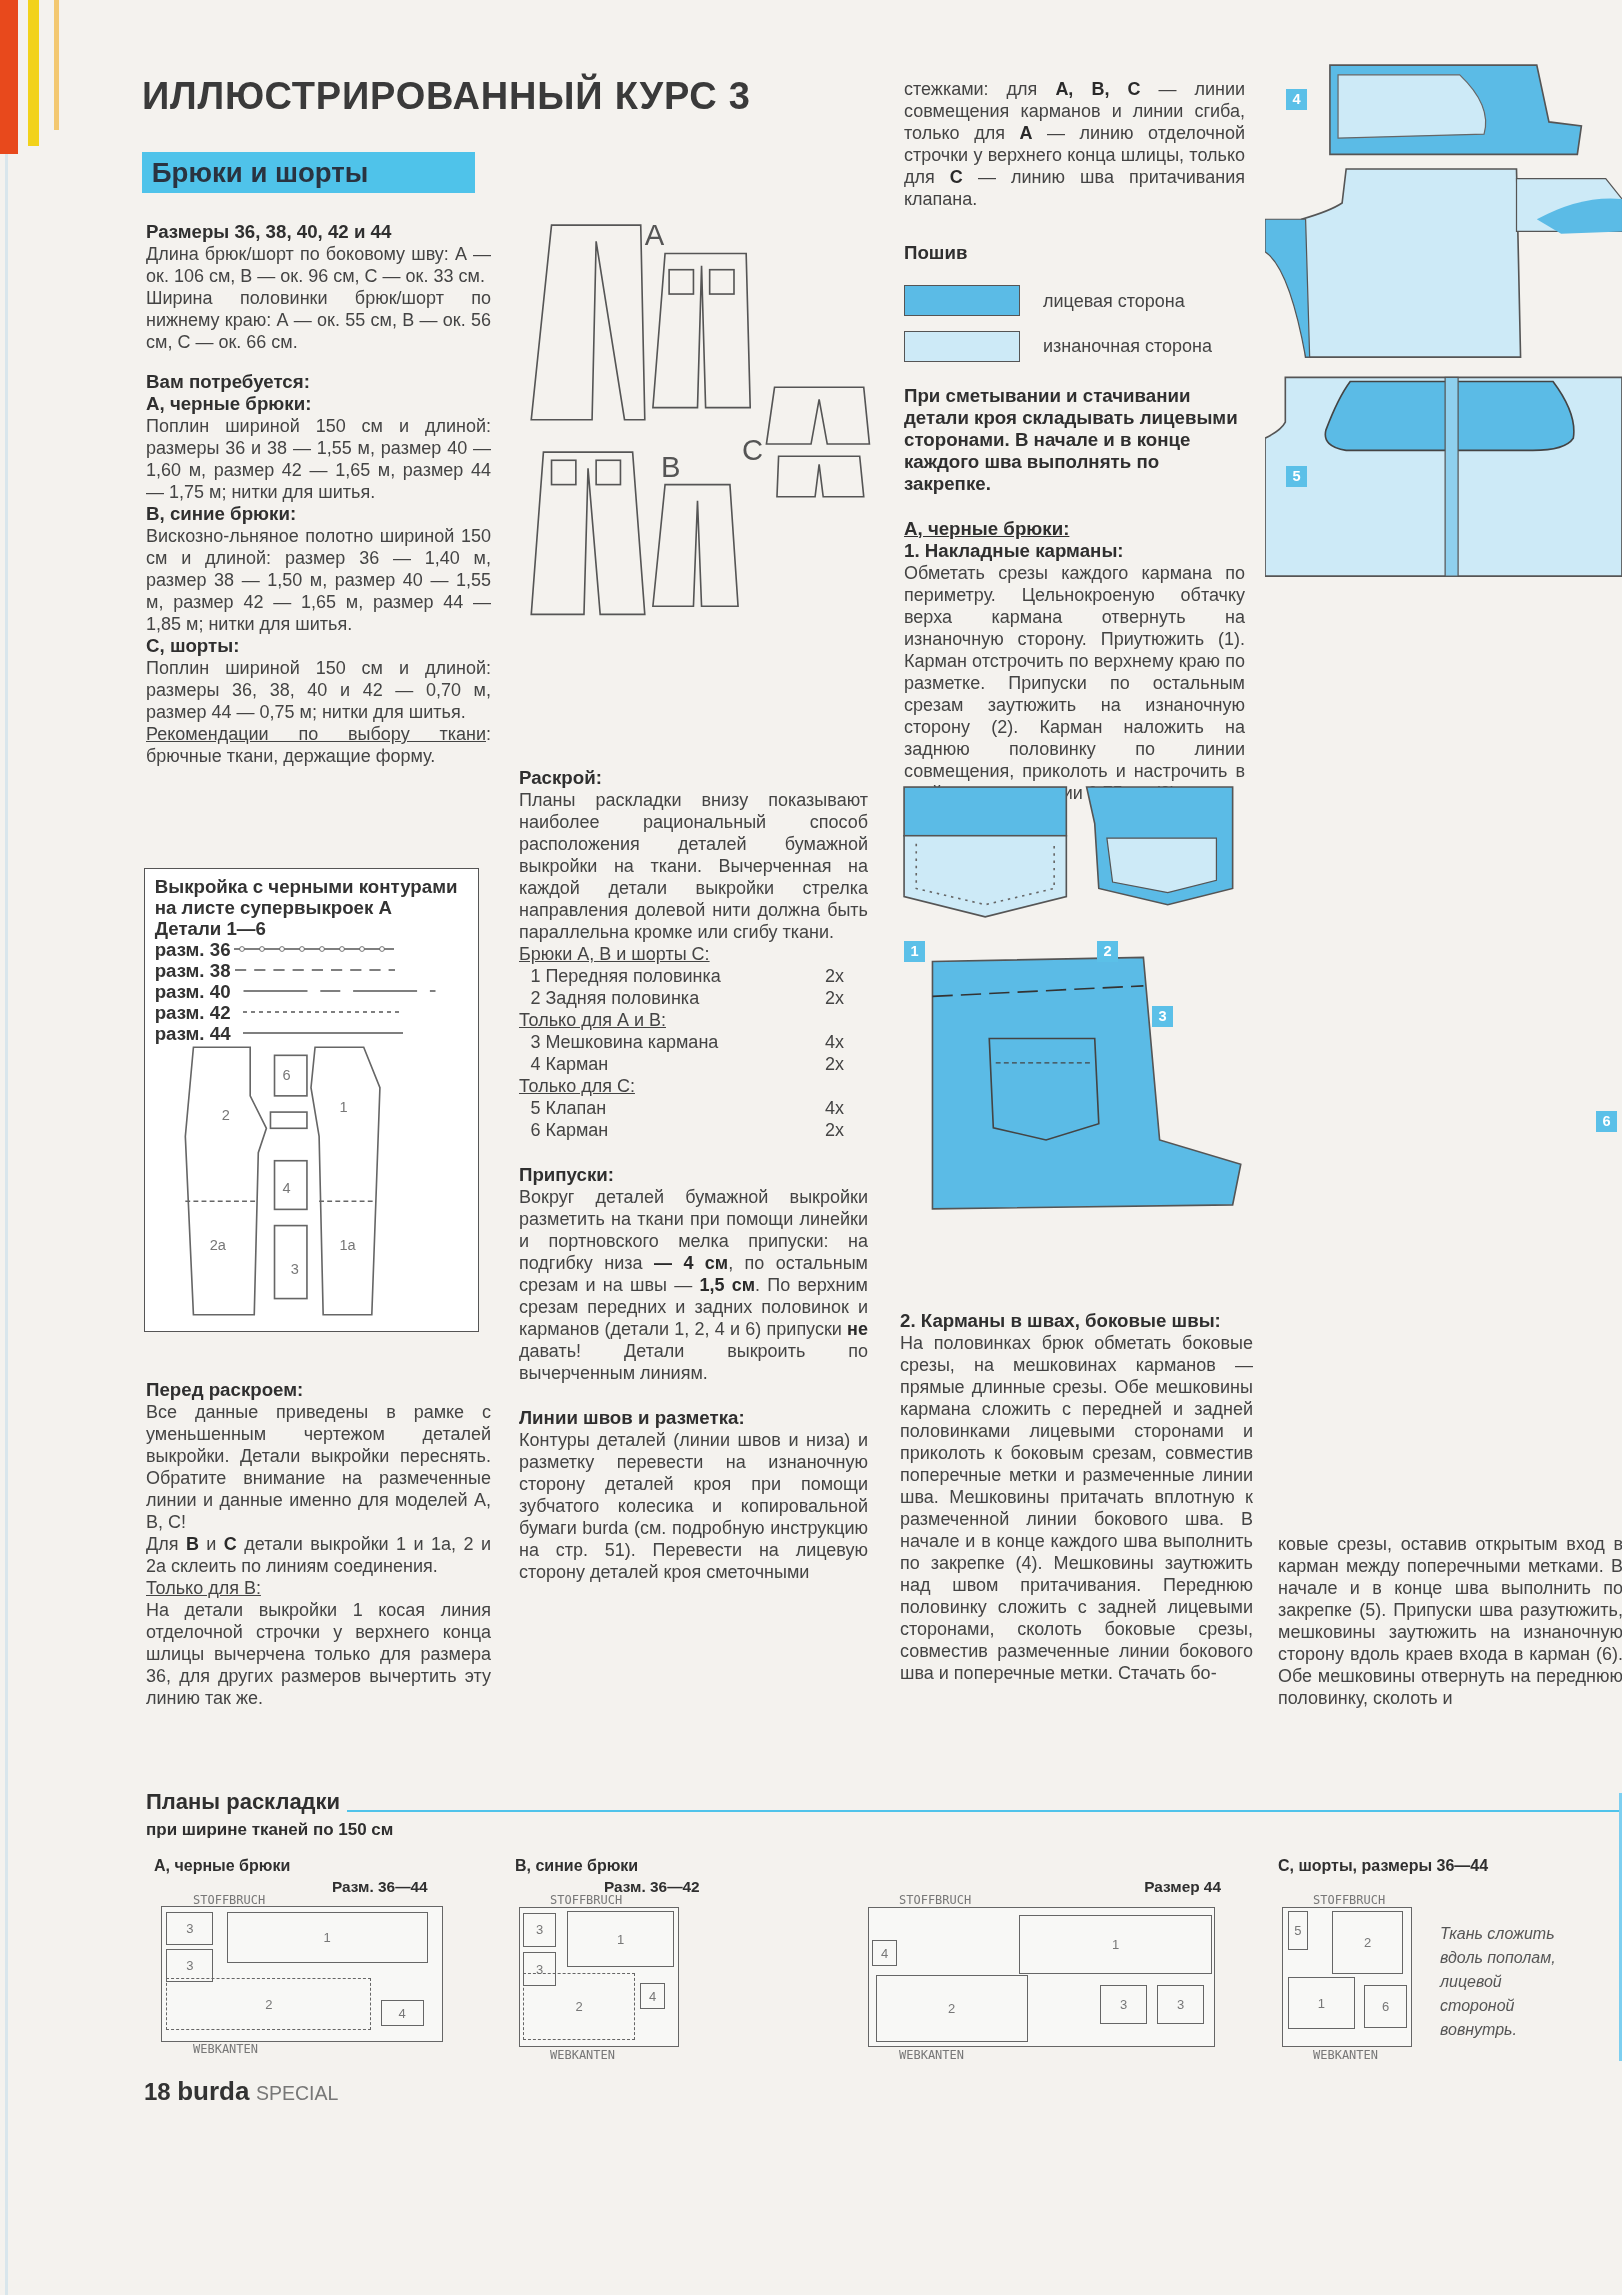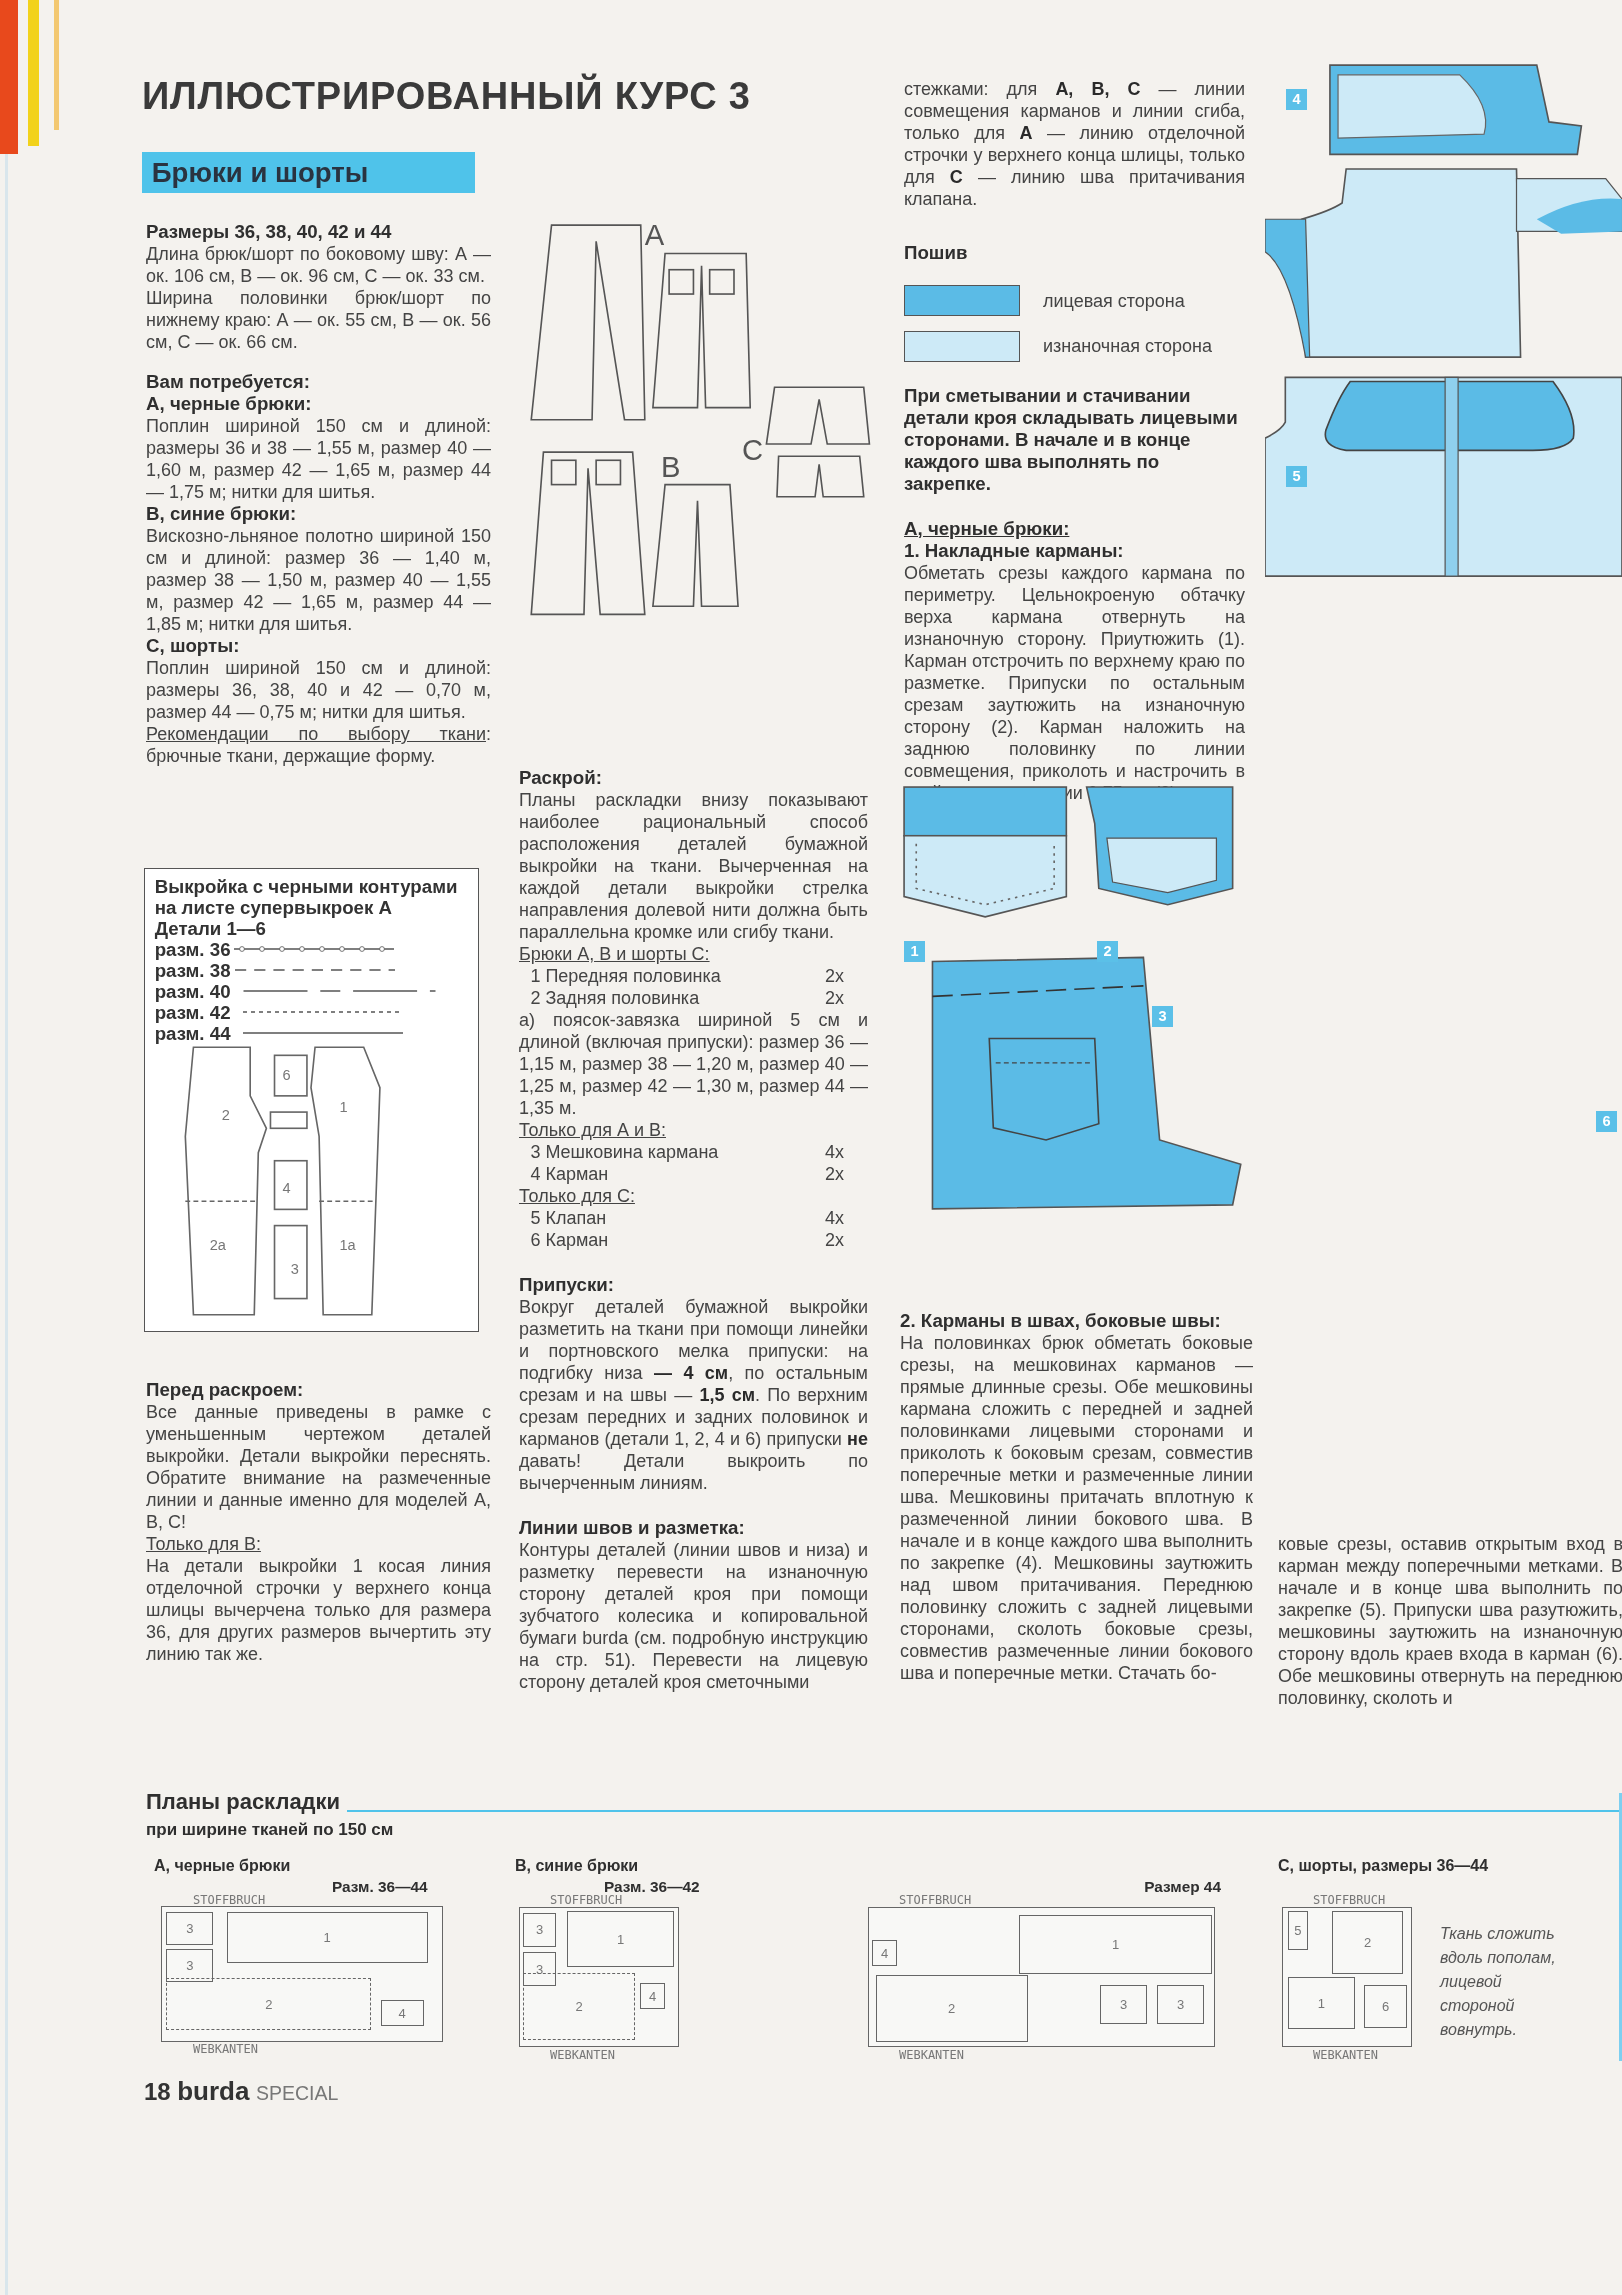--- a/index.html
+++ b/index.html
@@ -112,20 +112,21 @@
     <text x="150" y="190" font-size="18" fill="#777" stroke="none">4</text>
     <text x="160" y="290" font-size="18" fill="#777" stroke="none">3</text>
     <text x="60" y="260" font-size="18" fill="#777" stroke="none">2a</text>
     <text x="220" y="260" font-size="18" fill="#777" stroke="none">1a</text>
   </svg>
 </div>
 
 <div class="abs txt" style="left:146px;top:1379px;width:345px;">
   <div class="h">Перед раскроем:</div>
   <div>Все данные приведены в рамке с уменьшенным чертежом деталей выкройки. Детали выкройки переснять. Обратите внимание на размеченные линии и данные именно для моделей А, В, С!</div>
+  <div><span>Для </span><b>В</b><span> и </span><b>С</b><span> детали выкройки 1 и 1а, 2 и 2а склеить по линиям соединения.</span></div>
   <div class="u">Только для В:</div>
   <div>На детали выкройки 1 косая линия отделочной строчки у верхнего конца шлицы вычерчена только для размера 36, для других размеров вычертить эту линию так же.</div>
 </div>
 
 <svg class="abs" style="left:519px;top:217px;" width="357" height="519" fill="none" stroke="#555" stroke-width="2" viewBox="0 0 440 640">
   <path d="M40 10 L150 10 L155 250 L130 250 L95 30 L90 250 L15 250 Z"></path>
   <path d="M180 45 L280 45 L285 235 L230 235 L225 60 L220 235 L165 235 Z"></path>
   <rect x="185" y="65" width="30" height="30"></rect>
     <rect x="235" y="65" width="30" height="30"></rect>
   <path d="M30 290 L140 290 L155 490 L100 490 L85 310 L80 490 L15 490 Z"></path>
@@ -144,21 +145,20 @@
   <div>Планы раскладки внизу показывают наиболее рациональный способ расположения деталей бумажной выкройки на ткани. Вычерченная на каждой детали выкройки стрелка направления долевой нити должна быть параллельна кромке или сгибу ткани.</div>
   <div class="u">Брюки А, В и шорты С:</div>
   <div class="list-row">
       <span>1 Передняя половинка</span>
       <span>2x</span>
     </div>
   <div class="list-row">
       <span>2 Задняя половинка</span>
       <span>2x</span>
     </div>
-  <div>а) поясок-завязка шириной 5 см и длиной (включая припуски): размер 36 — 1,15 м, размер 38 — 1,20 м, размер 40 — 1,25 м, размер 42 — 1,30 м, размер 44 — 1,35 м.</div>
   <div class="u">Только для А и В:</div>
   <div class="list-row">
       <span>3 Мешковина кармана</span>
       <span>4x</span>
     </div>
   <div class="list-row">
       <span>4 Карман</span>
       <span>2x</span>
     </div>
   <div class="u">Только для С:</div>

